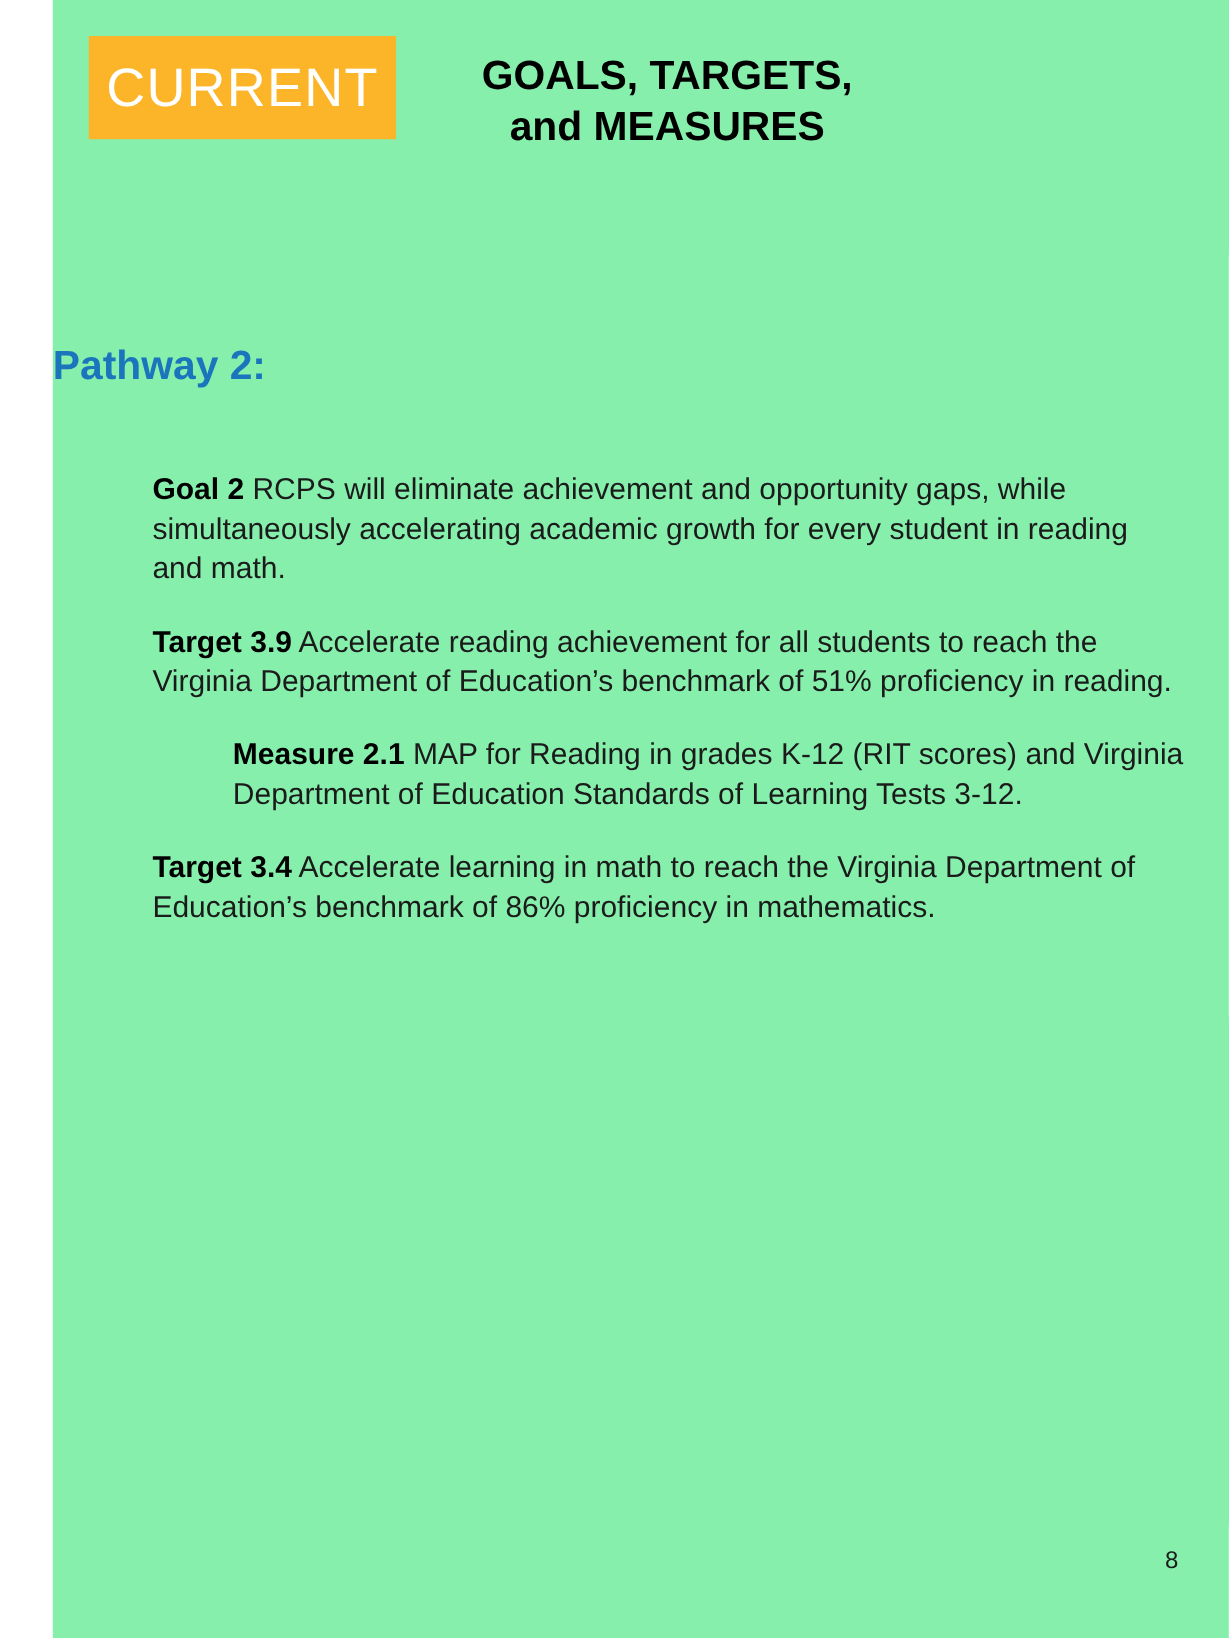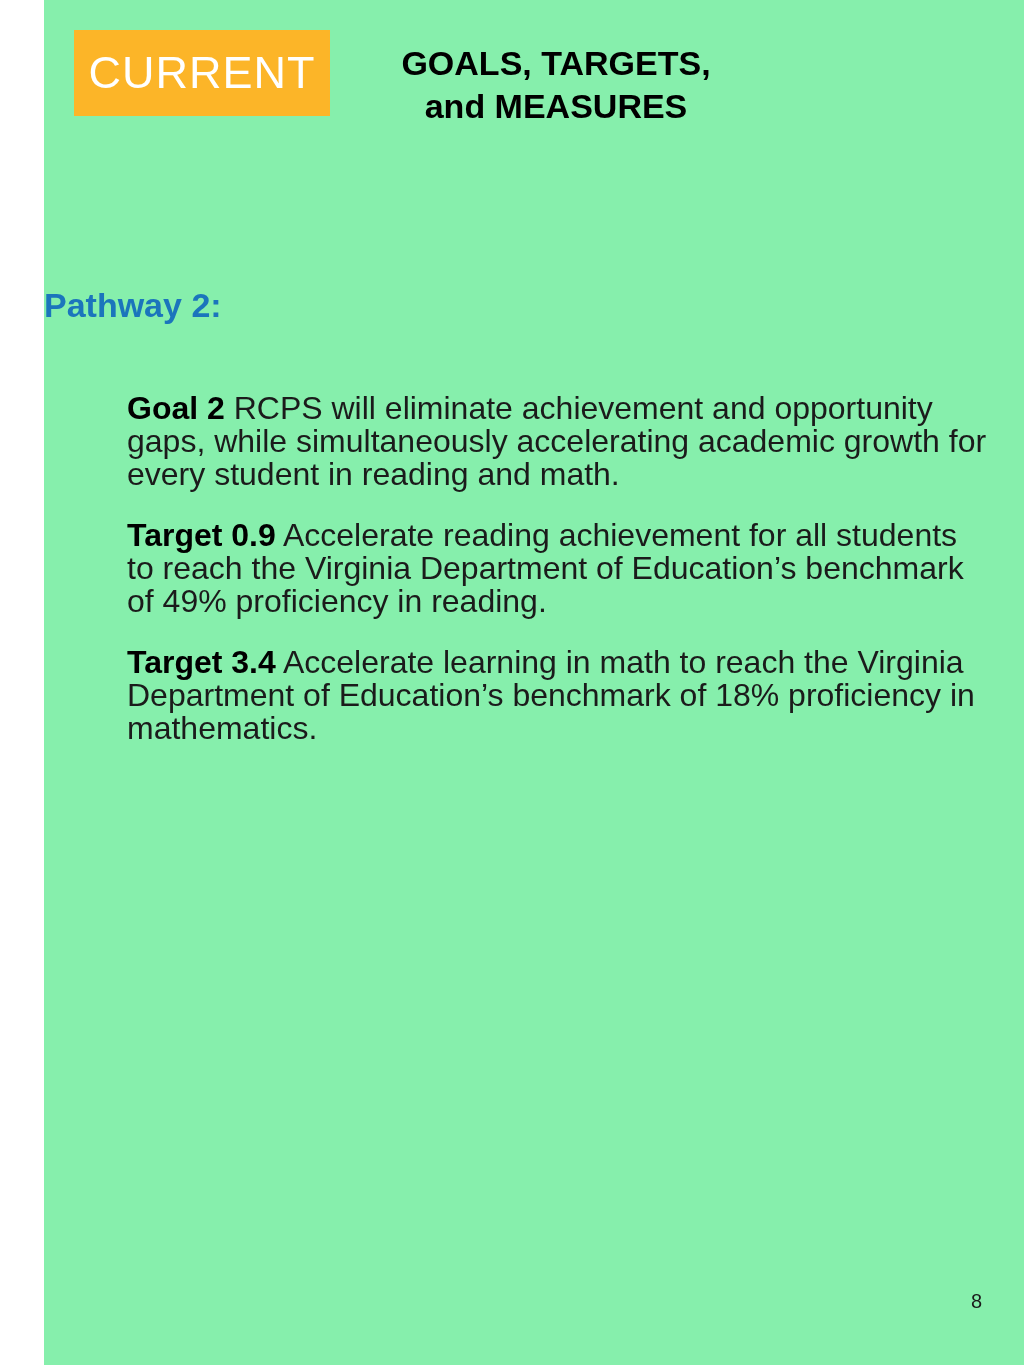--- a/index.html
+++ b/index.html
@@ -53,21 +53,21 @@
     font-size: 34px;
     line-height: 46px;
   }
   .pathway .line1 { font-weight: 700; }
   .pathway .line2 { font-weight: 400; letter-spacing: 0.5px; }
   .content {
     position: absolute;
     left: 83px;
     top: 392px;
     width: 860px;
-    font-size: 32px;
+    font-size: 25px;
     line-height: 33px;
     color: #1b1b1b;
   }
   .content p {
     margin: 0 0 28px 0;
   }
   .content p.indent {
     margin-left: 67px;
   }
   .content strong {
@@ -97,23 +97,24 @@
   </div>
 
   <div class="pathway">
     <div class="line1">Pathway 2:</div>
   </div>
 
   <div class="content">
 
     <p><strong>Goal 2</strong><span> RCPS will eliminate achievement and opportunity gaps, while simultaneously accelerating academic growth for every student in reading and math.</span></p>
 
-    <p><strong>Target 0.9</strong><span> Accelerate reading achievement for all students to reach the Virginia Department of Education’s benchmark of 49% proficiency in reading.</span></p>
+    <p><strong>Target 3.9</strong><span> Accelerate reading achievement for all students to reach the Virginia Department of Education’s benchmark of 51% proficiency in reading.</span></p>
 
+    <p class="indent"><strong>Measure 2.1</strong><span> MAP for Reading in grades K-12 (RIT scores) and Virginia Department of Education Standards of Learning Tests 3-12.</span></p>
 
-    <p><strong>Target 3.4</strong><span> Accelerate learning in math to reach the Virginia Department of Education’s benchmark of 18% proficiency in mathematics.</span></p>
+    <p><strong>Target 3.4</strong><span> Accelerate learning in math to reach the Virginia Department of Education’s benchmark of 86% proficiency in mathematics.</span></p>
 
 
   </div>
 
   <div class="pagenum">8</div>
 
 </div>
 
 </body></html>

